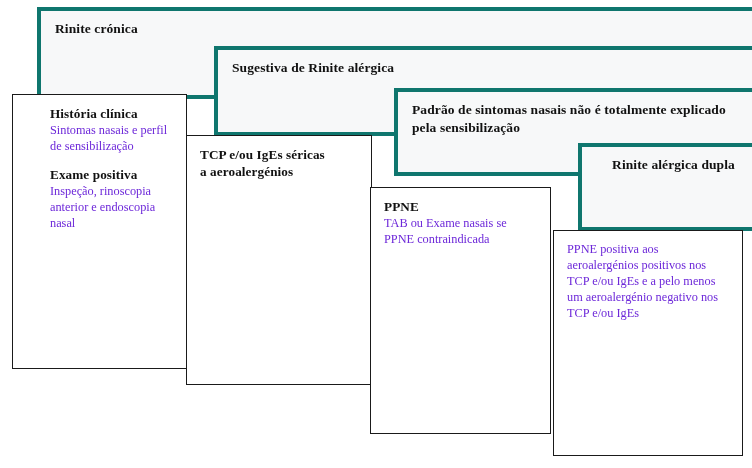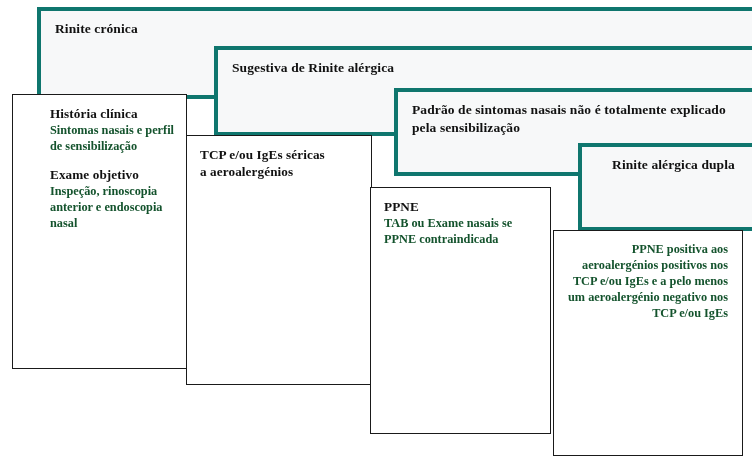--- a/index.html
+++ b/index.html
@@ -41,24 +41,24 @@
   }
   .detail-heading {
     font-weight: bold;
     font-size: 13.2px;
     line-height: 1.30;
     color: #111111;
     margin: 0;
     letter-spacing: 0.1px;
   }
   .detail-body {
-    font-weight: bold;
+    font-weight: normal;
     font-size: 12.3px;
     line-height: 1.30;
-    color: #14532d;
+    color: #6d28d9;
     margin: 0;
   }
   .detail-heading + .detail-body {
     margin-top: 1px;
   }
   .gap-block {
     height: 11px;
   }
   .body-gap {
     margin-top: 9px;
@@ -83,37 +83,37 @@
 
   <div class="stage-box" style="left:552px; top:143px; width:189px; height:88px;text-align:center;">
     <div class="stage-title">Rinite alérgica dupla</div>
   </div>
 
   <div class="detail-box" style="left:12px; top:94px; width:175px; height:275px;padding-left:24px;">
     <div class="detail-inner">
       <p class="detail-heading">História clínica</p>
       <p class="detail-body">Sintomas nasais e perfil de sensibilização</p>
       <div class="gap-block"></div>
-      <p class="detail-heading">Exame objetivo</p>
+      <p class="detail-heading">Exame positiva</p>
       <p class="detail-body">Inspeção, rinoscopia anterior e endoscopia nasal</p>
     </div>
   </div>
 
   <div class="detail-box" style="left:186px; top:135px; width:186px; height:250px;">
     <div class="detail-inner" style="padding-right:38px;">
       <p class="detail-heading">TCP e/ou IgEs séricas a aeroalergénios</p>
     </div>
   </div>
 
   <div class="detail-box" style="left:370px; top:187px; width:181px; height:247px;">
     <div class="detail-inner">
       <p class="detail-heading">PPNE</p>
       <p class="detail-body body-gap">TAB ou Exame nasais se PPNE contraindicada</p>
     </div>
   </div>
 
   <div class="detail-box" style="left:553px; top:230px; width:190px; height:226px;">
-    <div class="detail-inner" style="padding-top:11px; padding-right:14px;text-align:right;">
+    <div class="detail-inner" style="padding-top:11px; padding-right:14px;">
       <p class="detail-body">PPNE positiva aos aeroalergénios positivos nos TCP e/ou IgEs e a pelo menos um aeroalergénio negativo nos TCP e/ou IgEs</p>
     </div>
   </div>
 
 </div>
 
 </body></html>

